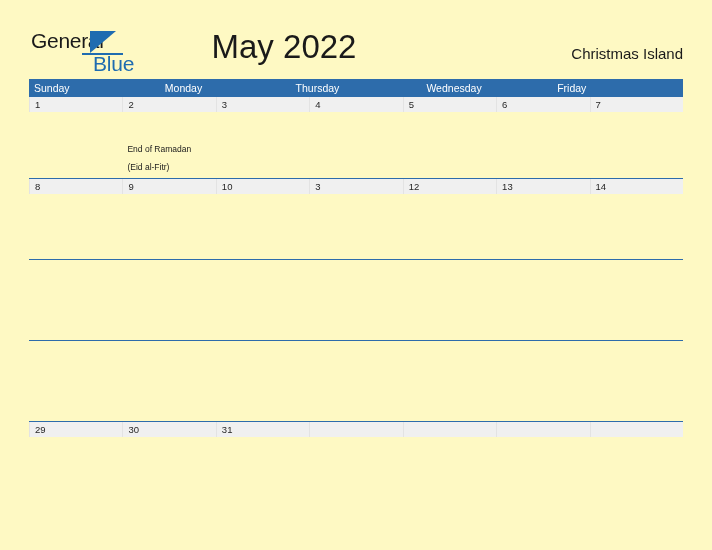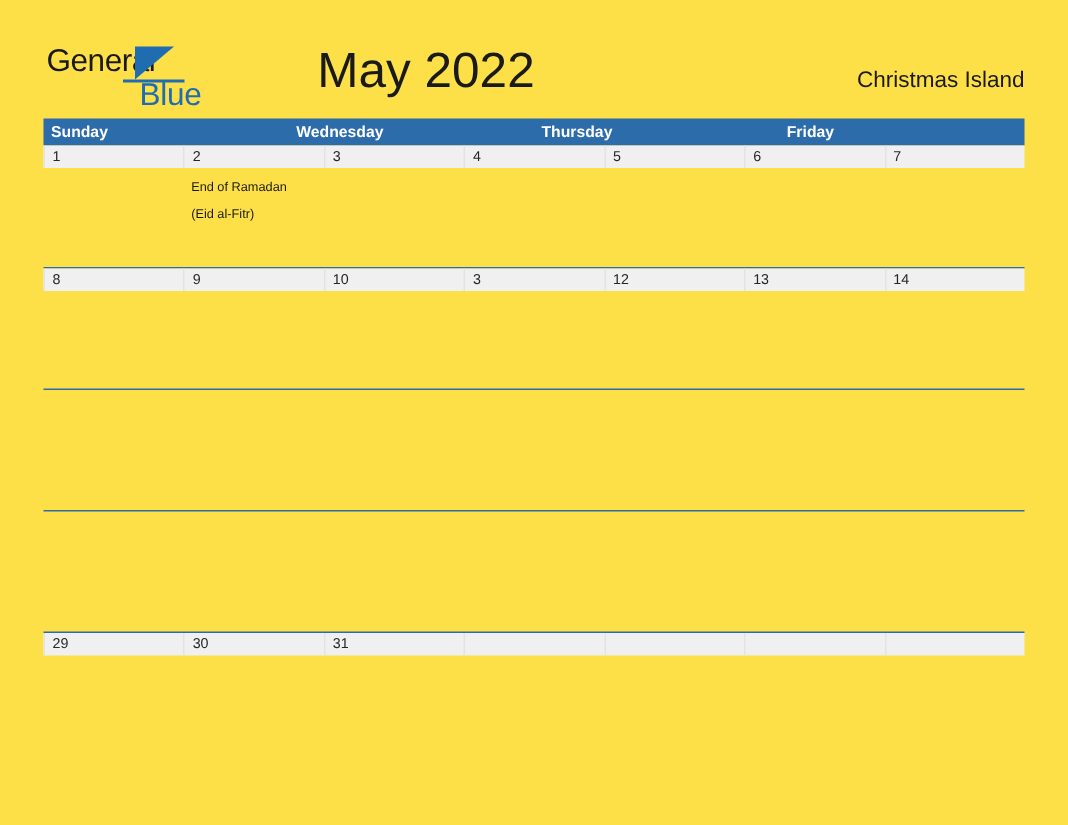--- a/index.html
+++ b/index.html
@@ -9,21 +9,21 @@
     height: 550px;
     background: #fdfdfd;
     font-family: "Liberation Sans", sans-serif;
     overflow: hidden;
   }
 
   #page {
     position: relative;
     width: 712px;
     height: 550px;
-    background: #fde047;
+    background: #fef9c3;
   }
 
   
   .header {
     position: absolute;
     left: 0; top: 0;
     width: 712px;
     height: 76px;
   }
 
@@ -106,21 +106,20 @@
   }
   .weekday-cell {
     flex: 1 1 0;
     min-width: 0;
     color: #ffffff;
     font-size: 10.5px;
     line-height: 18px;
     padding-left: 5px;
     white-space: nowrap;
     overflow: hidden;
-    font-weight: bold;
   }
 
   .week-row {
     position: relative;
     width: 654px;
     height: 81px;
     border-top: 1px solid #2d6cab;
   }
   .week-row.first { border-top: none; }
 
@@ -140,20 +139,21 @@
     border-left: 1px solid #e3e3e3;
     white-space: nowrap;
     overflow: hidden;
   }
   .daynum-cell.c0 { border-left: 1px solid #e3e3e3; }
 
   .events-band {
     display: flex;
     width: 654px;
     height: 65px;
+    margin-top: 24px;
   }
   .event-cell {
     flex: 1 1 0;
     min-width: 0;
     padding-left: 5px;
     padding-top: 2px;
     overflow: hidden;
   }
   .event-text {
     font-size: 8.5px;
@@ -178,22 +178,23 @@
 
     <div class="cal-title">May 2022</div>
 
     <div class="cal-region">Christmas Island</div>
   </div>
 
   <div class="grid">
 
     <div class="weekday-row">
       <div class="weekday-cell">Sunday</div>
+      <div class="weekday-cell">Monday</div>
+      <div class="weekday-cell">Thursday</div>
       <div class="weekday-cell">Wednesday</div>
-      <div class="weekday-cell">Thursday</div>
       <div class="weekday-cell">Friday</div>
     </div>
 
     <div class="week-row first">
       <div class="daynum-band">
         <div class="daynum-cell c0">1</div>
         <div class="daynum-cell">2</div>
         <div class="daynum-cell">3</div>
         <div class="daynum-cell">4</div>
         <div class="daynum-cell">5</div>

